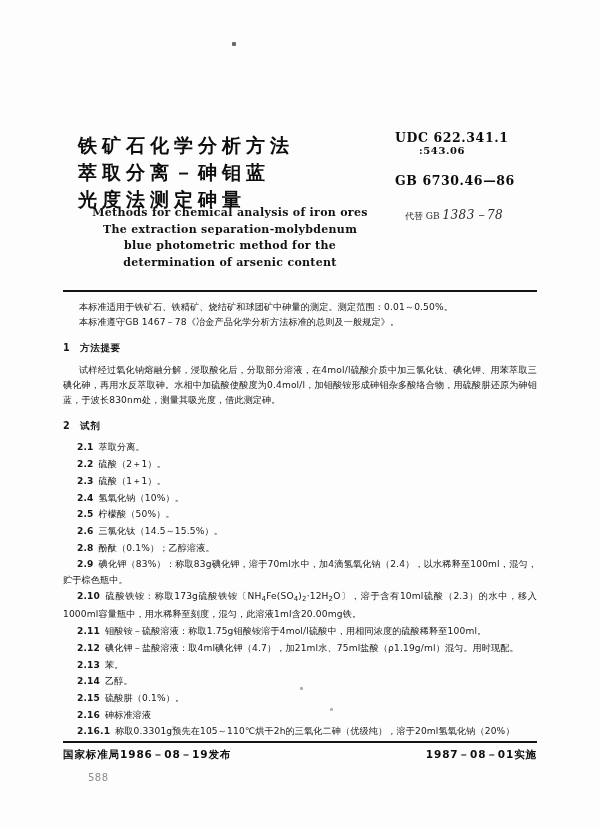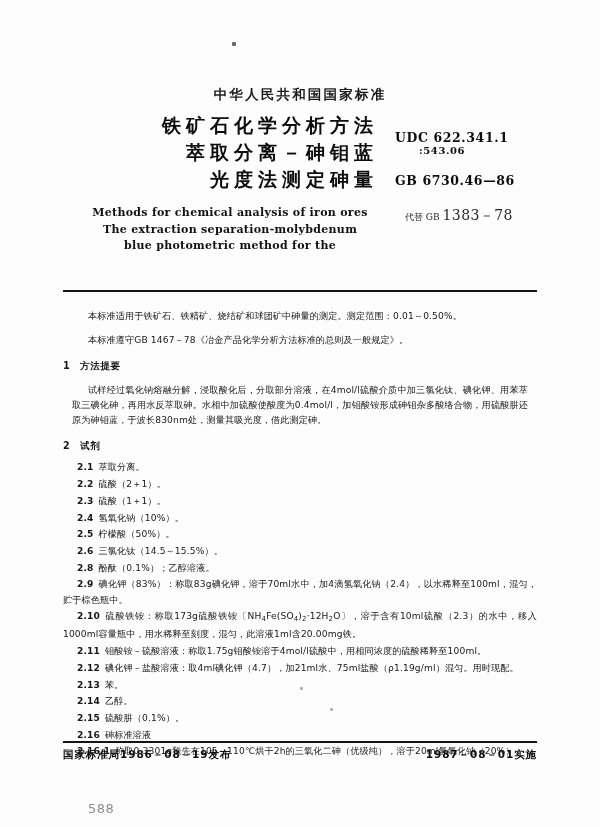--- a/index.html
+++ b/index.html
@@ -42,23 +42,23 @@
   .national-line {
     font-size: 13.5px;
     font-weight: bold;
     letter-spacing: 2.2px;
     color: #1a1a1a;
   }
 
   .title-block {
     position: absolute;
     left: 78px;
-    top: 112px;
+    top: 132px;
     width: 300px;
-    text-align: right;
+    text-align: left;
   }
   .title-line {
     font-size: 19px;
     font-weight: bold;
     letter-spacing: 5px;
     line-height: 27px;
     color: #0d0d0d;
     white-space: nowrap;
   }
 
@@ -109,22 +109,23 @@
     white-space: nowrap;
   }
   .replace-row {
     font-size: 9px;
     margin-top: 19px;
     margin-left: 10px;
     white-space: nowrap;
     color: #2a2a2a;
   }
   .replace-row .old-code {
-    font-size: 14px;
+    font-size: 12px;
     letter-spacing: .4px;
+    font-style: italic;
   }
 
   
   .rule {
     position: absolute;
     left: 63px;
     width: 474px;
     background: #141414;
   }
   #rule-top    { top: 290px; height: 1.6px; }
@@ -135,21 +136,21 @@
     position: absolute;
     left: 63px;
     top: 300px;
     width: 474px;
     font-size: 9.1px;
     line-height: 15.2px;
     color: #171717;
   }
   .p-indent {
     text-indent: 16px;
-    margin: 9px;
+    margin: 0;
     text-align: justify;
     letter-spacing: .15px;
   }
   .sec-head {
     margin: 10px 0 7px 0;
     font-size: 9.6px;
     font-weight: bold;
     letter-spacing: .6px;
   }
   .sec-head .num {
@@ -184,49 +185,46 @@
     align-items: flex-start;
     font-size: 10.5px;
     font-weight: bold;
     letter-spacing: .9px;
     color: #0f0f0f;
   }
   .page-num {
     position: absolute;
     left: 88px;
     top: 772px;
-    font-size: 13px;
+    font-size: 10px;
     color: #8d8d8d;
     letter-spacing: .5px;
-    margin-top: 29px;
   }
 </style>
 </head>
 <body>
 
 <div class="page">
 
   <div class="speck" id="speck-top"></div>
   <div class="speck" id="speck-mid"></div>
   <div class="speck" id="speck-mid2"></div>
 
-  <div class="masthead">
-    <div class="national-line">中华人民共和国国家标准</div>
-  </div>
 
   <div class="title-block">
     <div class="title-line">铁矿石化学分析方法</div>
     <div class="title-line">萃取分离－砷钼蓝</div>
     <div class="title-line">光度法测定砷量</div>
   </div>
 
   <div class="en-title-block">
     <div class="en-line">Methods for chemical analysis of iron ores</div>
     <div class="en-line">The extraction separation-molybdenum</div>
     <div class="en-line">blue photometric method for the</div>
+    <div class="en-line">determination of arsenic content</div>
   </div>
 
   <div class="codes">
     <div class="udc-row">UDC  622.341.1</div>
     <div class="udc-sub">:543.06</div>
     <div class="gb-row">GB 6730.46—86</div>
     <div class="replace-row">
       <span>代替 GB</span>
       <span class="old-code">1383－78</span>
     </div>

